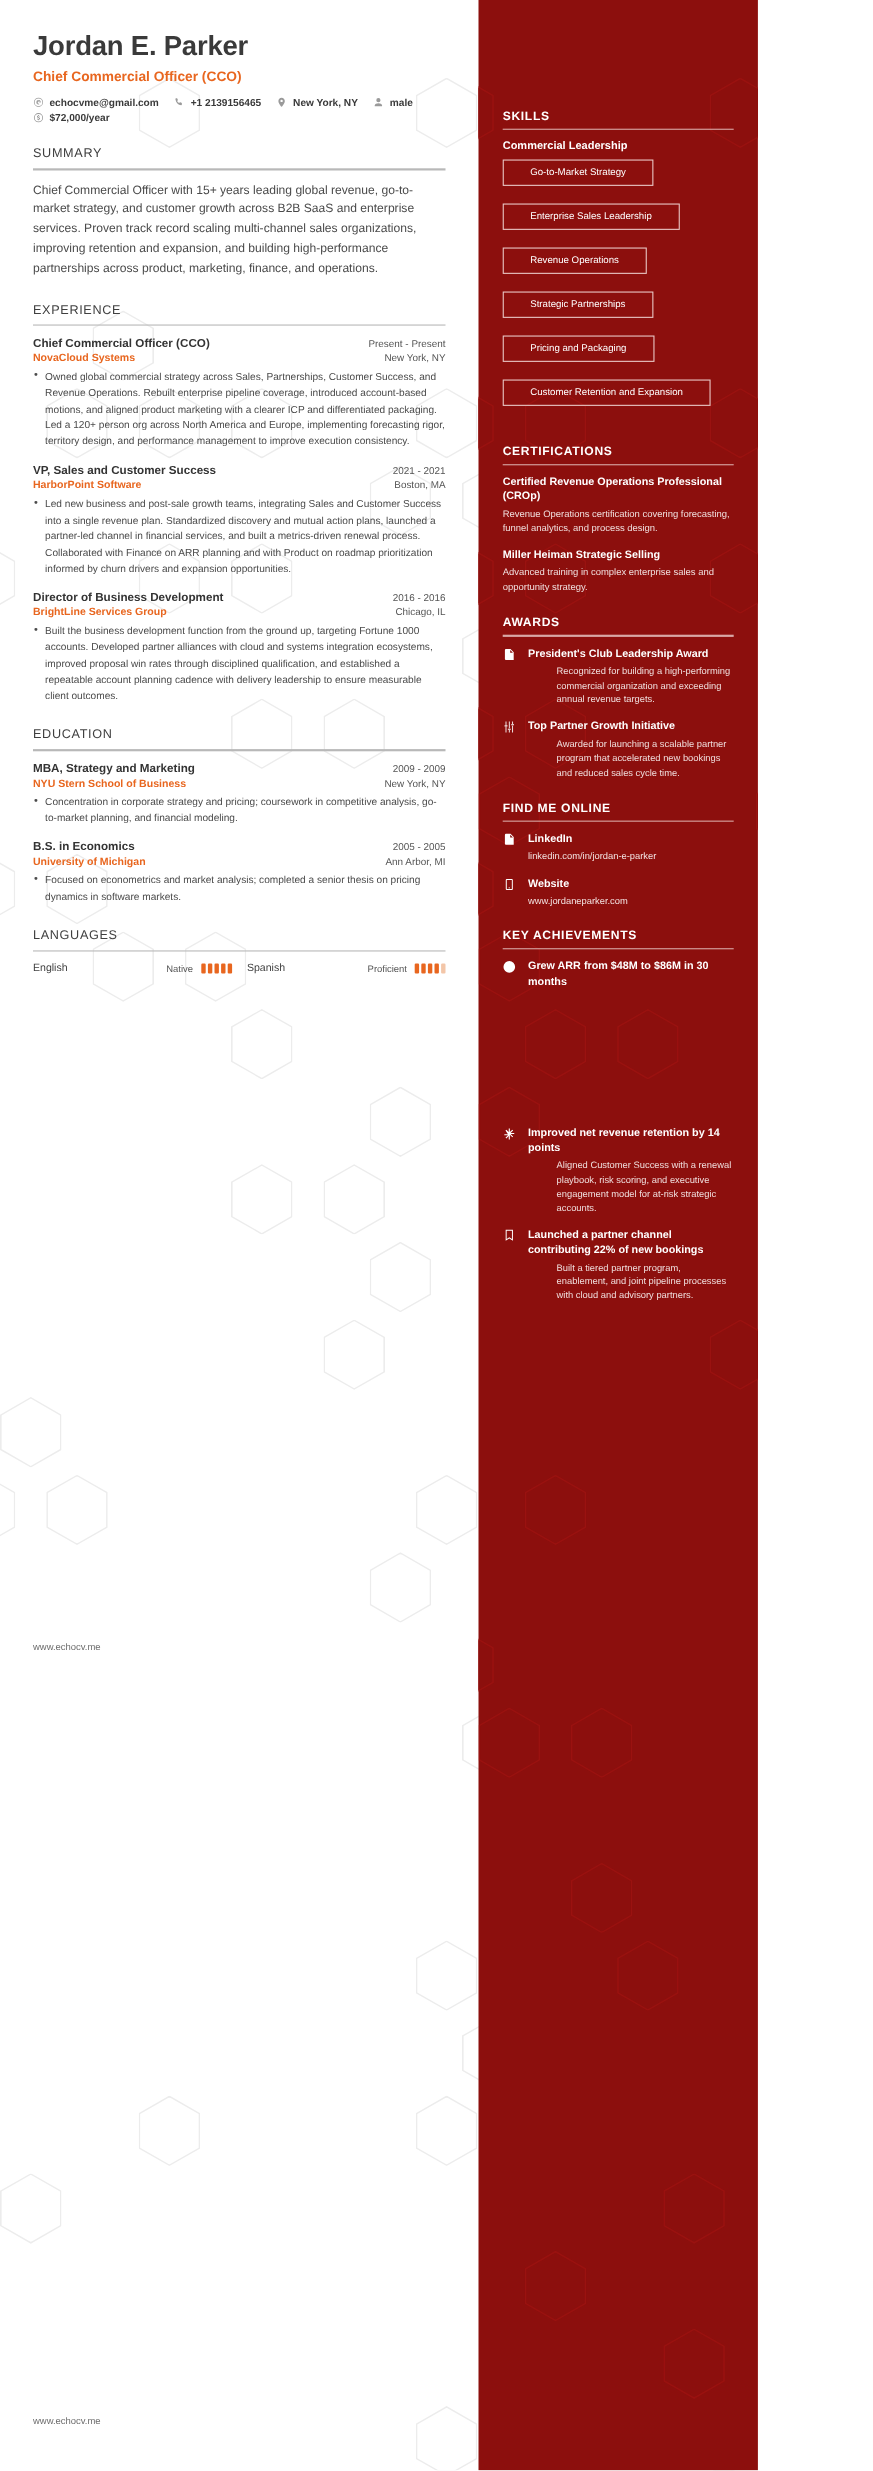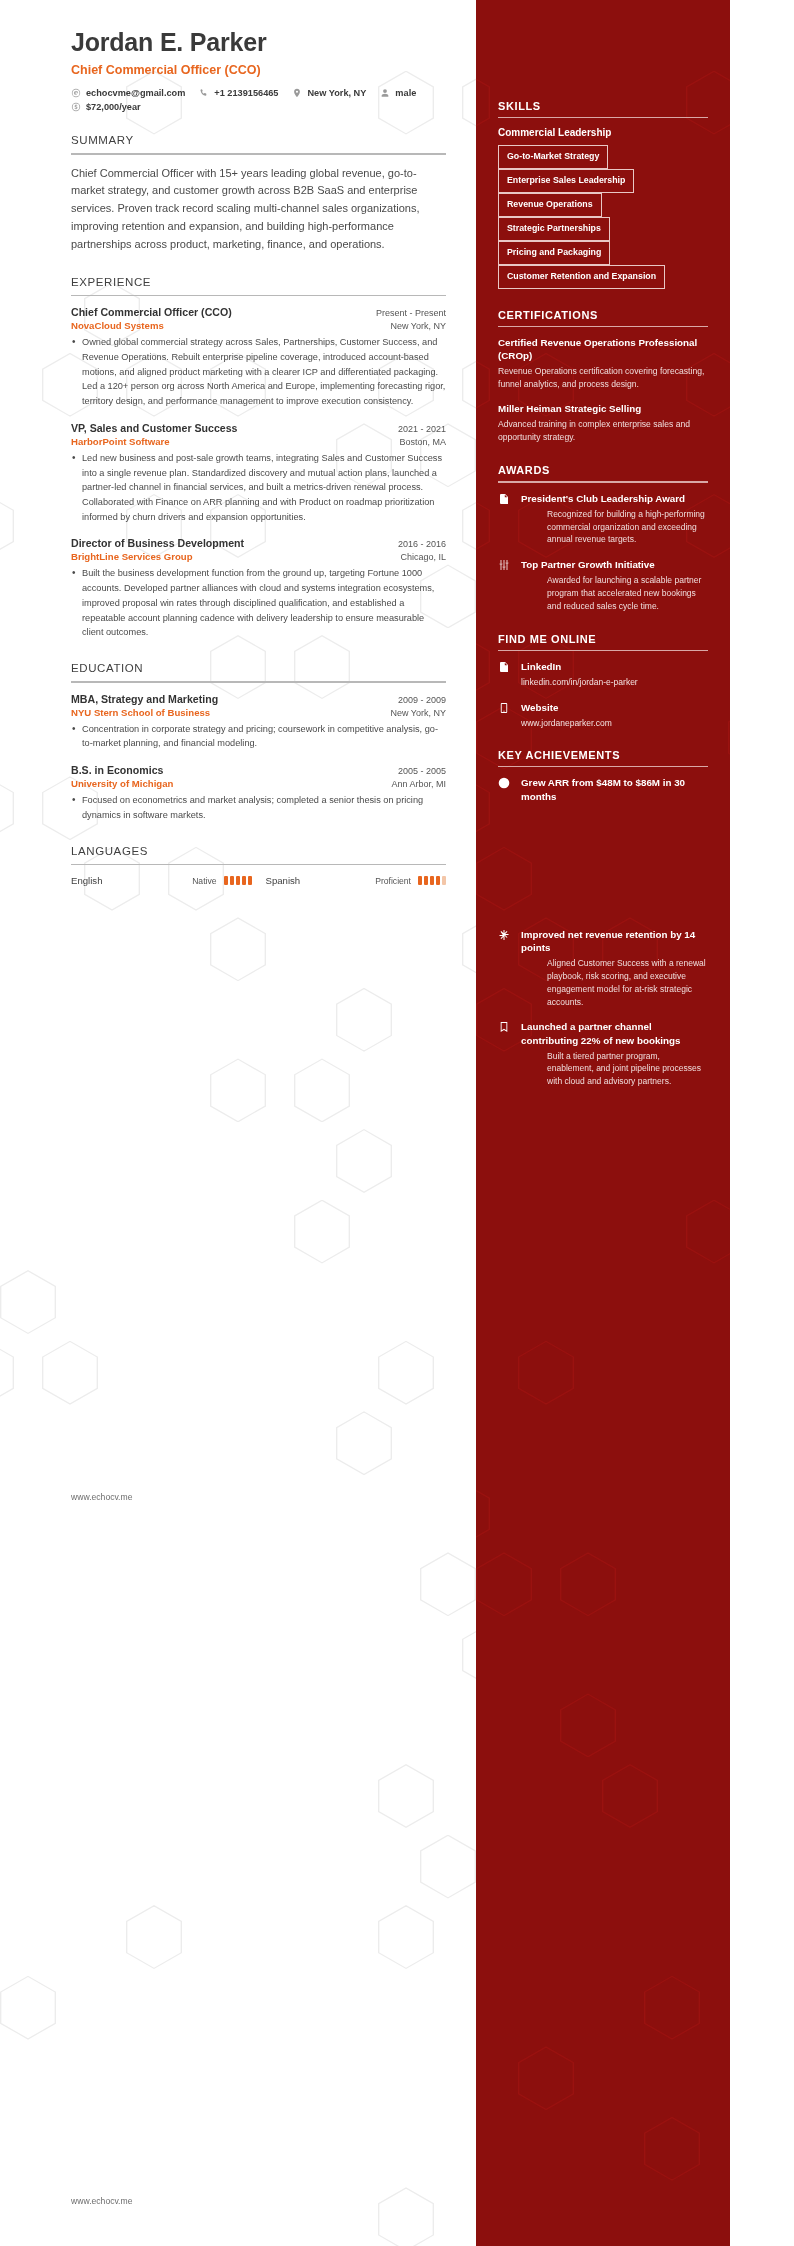--- a/index.html
+++ b/index.html
@@ -39,21 +39,20 @@
   }
   .sidebar .hex { background: #9a1210; }
   .sidebar .hex::after { background: #8c0f0d; }
 
   
   .frame { position: relative; z-index: 2; display: flex; align-items: flex-start; min-height:2246px;}
   .main-col {
     width: 435px;
     padding: 28px 30px 0 30px;
     position: relative;
-    margin-left: 41px;
   }
   .sidebar {
     width: 254px;
     background: #8c0f0d;
     color: #ffffff;
     padding: 100px 22px 40px 22px;
     align-self: stretch;
     position: relative;
     overflow: hidden;
   }
@@ -154,25 +153,25 @@
     font-weight: bold;
     letter-spacing: 0.6px;
     color: #ffffff;
     padding-bottom: 5px;
   }
   .s-rule { height: 1.4px; background: #d9a8a6; margin-bottom: 9px; }
   .s-group-title { font-size: 10px; font-weight: bold; color: #ffffff; margin-bottom: 7px; }
   .skill-chip {
     display: inline-block;
     border: 1px solid #e9c7c5;
-    padding: 5px 8px;
+    padding: 5px 24px;
     font-size: 8.8px;
-    font-weight: bold;
+    font-weight: normal;
     color: #ffffff;
-    margin-bottom: 0;
+    margin-bottom: 16px;
     line-height: 1.35;
     max-width: 100%;
   }
   .cert-item { margin-bottom: 11px; }
   .cert-name { font-size: 9.8px; font-weight: bold; color: #ffffff; line-height: 1.35; margin-bottom: 3px; }
   .cert-desc { font-size: 8.6px; color: #f0dedd; line-height: 1.5; }
 
   .icon-row { display: flex; gap: 9px; margin-bottom: 12px; align-items: flex-start; }
   .icon-box { width: 14px; flex: none; padding-top: 1px; color: #ffffff; }
   .icon-box svg { width: 12px; height: 12px; display: block; fill: #ffffff; }

